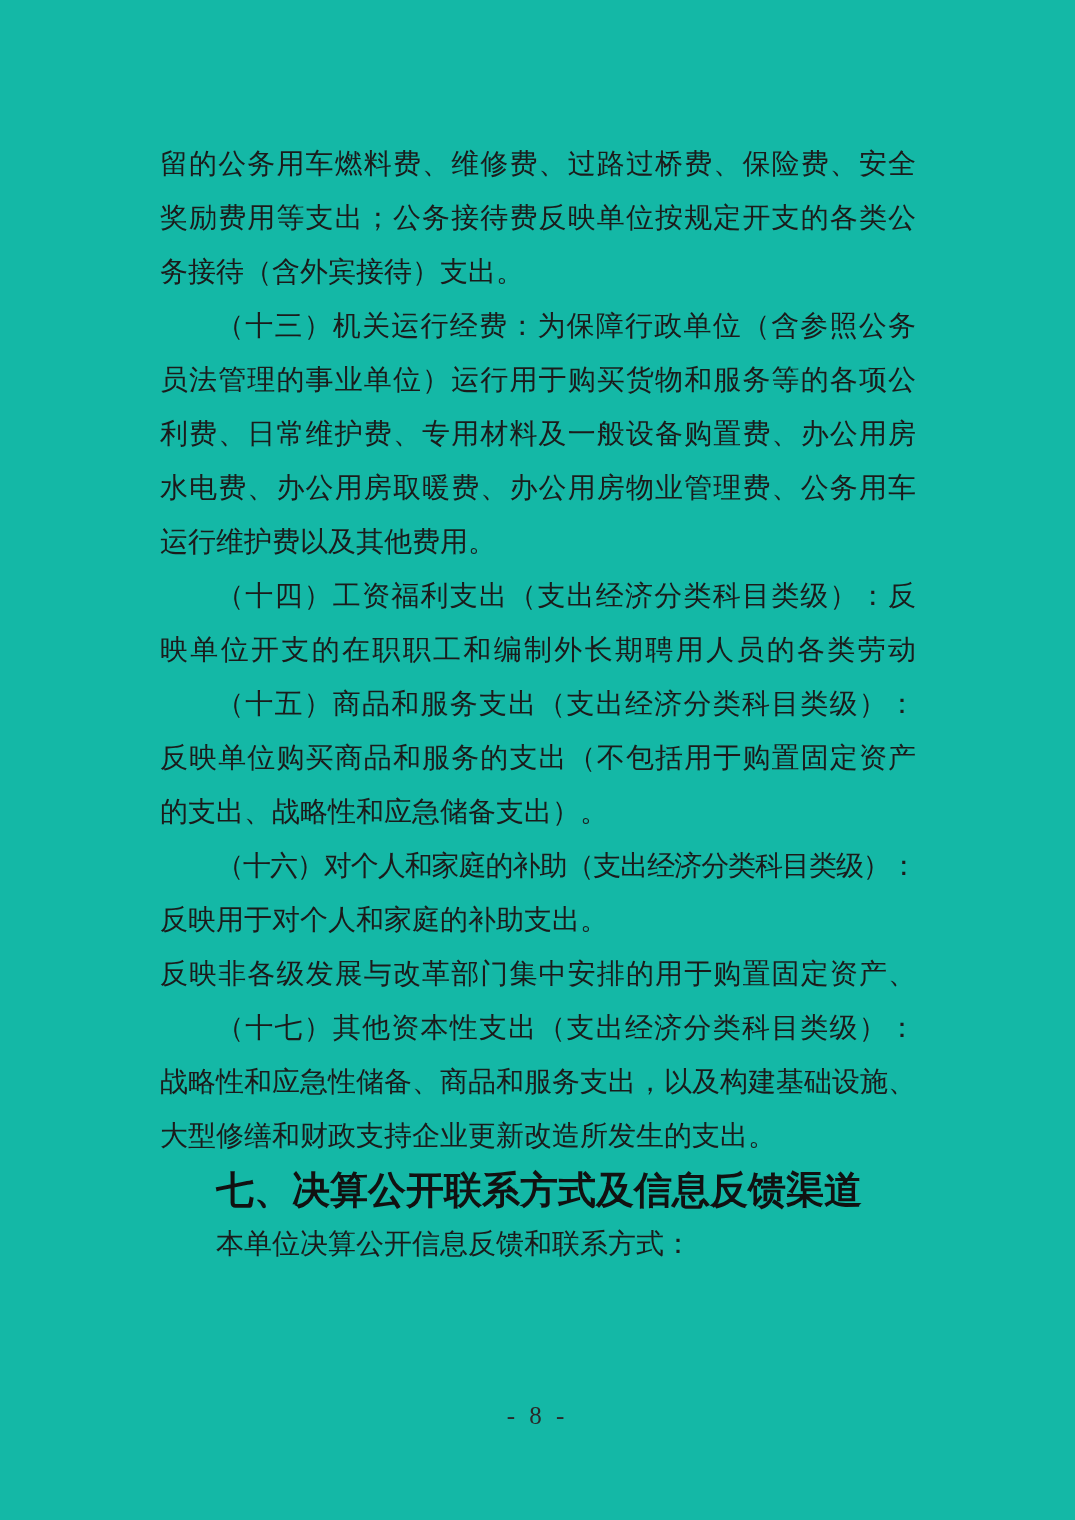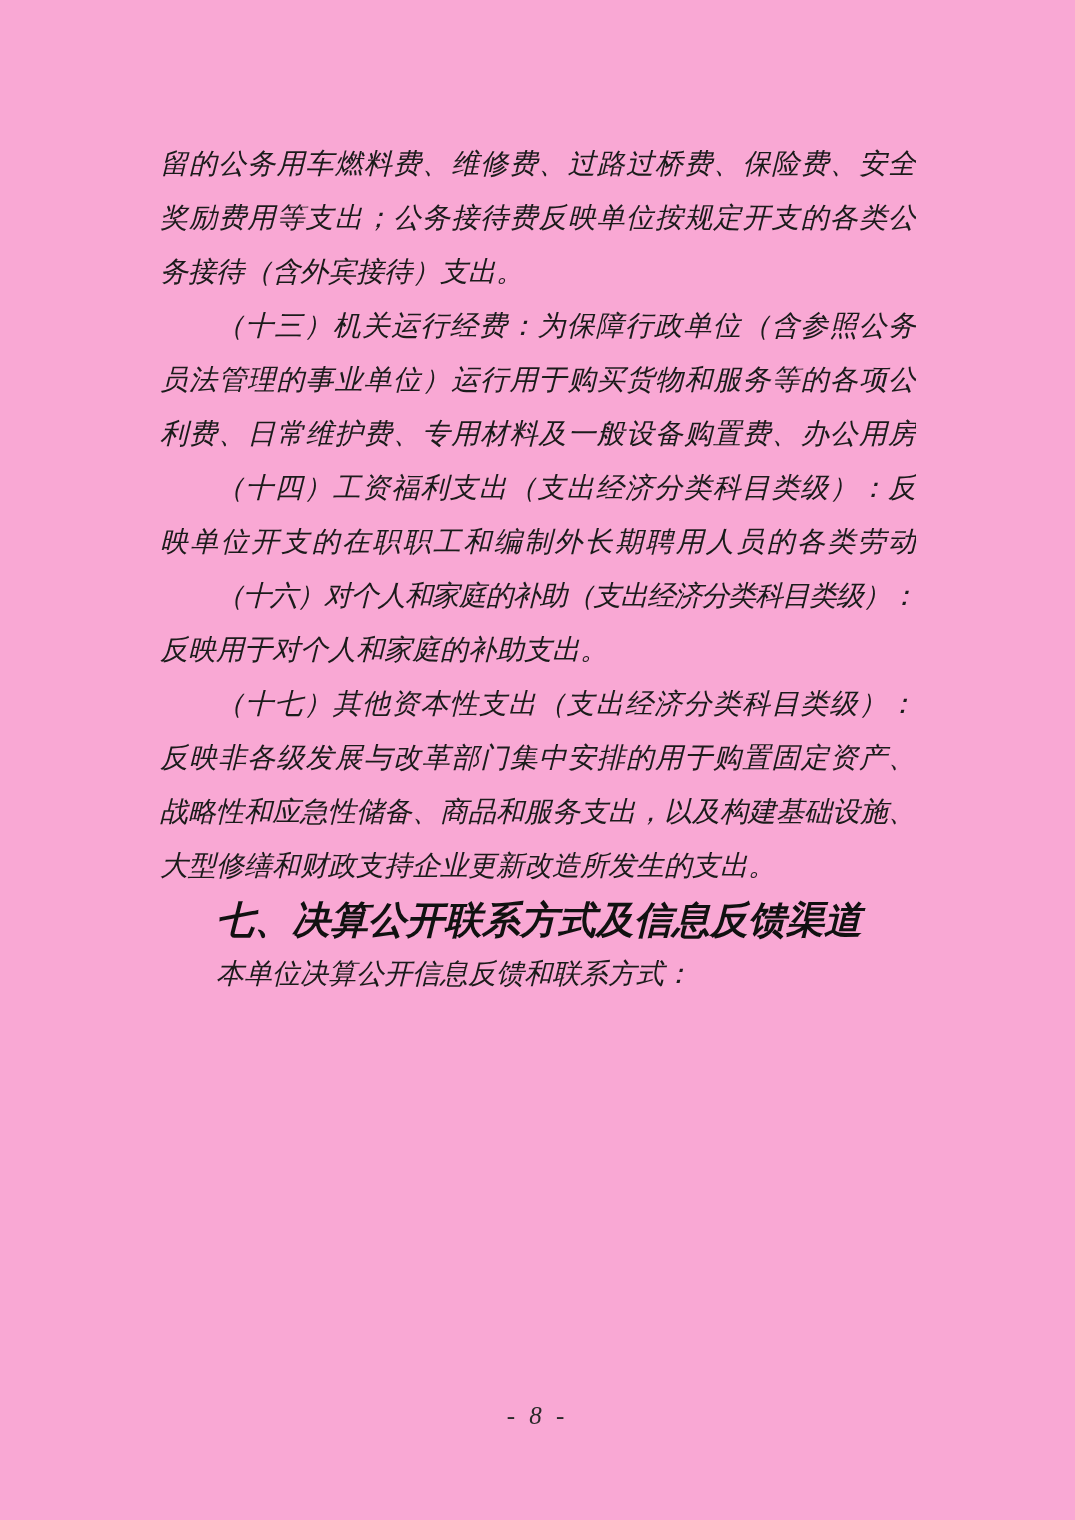--- a/index.html
+++ b/index.html
@@ -5,25 +5,24 @@
   html, body {
     margin: 0;
     padding: 0;
     background: #e8e8e8;
   }
   .page {
     position: relative;
     width: 1075px;
     height: 1520px;
     margin: 0 auto;
-    background: #f9a8d4;
+    background: #14b8a6;
     color: #1b1b1b;
     font-family: "Liberation Serif", "DejaVu Serif", serif;
     overflow: hidden;
-    font-style: italic;
   }
   .content {
     position: absolute;
     left: 160px;
     top: 137px;
     width: 756px;
   }
   .para { margin: 0; padding: 0; }
   .line {
     height: 54px;
@@ -66,32 +65,39 @@
   <div class="content">
       <div class="para body">
         <div class="line">留的公务用车燃料费、维修费、过路过桥费、保险费、安全</div>
         <div class="line">奖励费用等支出；公务接待费反映单位按规定开支的各类公</div>
         <div class="line last">务接待（含外宾接待）支出。</div>
       </div>
       <div class="para body">
         <div class="line indent">（十三）机关运行经费：为保障行政单位（含参照公务</div>
         <div class="line">员法管理的事业单位）运行用于购买货物和服务等的各项公</div>
         <div class="line">利费、日常维护费、专用材料及一般设备购置费、办公用房</div>
+        <div class="line">水电费、办公用房取暖费、办公用房物业管理费、公务用车</div>
+        <div class="line last">运行维护费以及其他费用。</div>
       </div>
       <div class="para body">
         <div class="line indent">（十四）工资福利支出（支出经济分类科目类级）：反</div>
         <div class="line">映单位开支的在职职工和编制外长期聘用人员的各类劳动</div>
       </div>
       <div class="para body">
+        <div class="line indent">（十五）商品和服务支出（支出经济分类科目类级）：</div>
+        <div class="line">反映单位购买商品和服务的支出（不包括用于购置固定资产</div>
+        <div class="line last">的支出、战略性和应急储备支出）。</div>
+      </div>
+      <div class="para body">
         <div class="line indent tight">（十六）对个人和家庭的补助（支出经济分类科目类级）：</div>
         <div class="line last">反映用于对个人和家庭的补助支出。</div>
       </div>
       <div class="para body">
+        <div class="line">反映非各级发展与改革部门集中安排的用于购置固定资产、</div>
         <div class="line indent">（十七）其他资本性支出（支出经济分类科目类级）：</div>
-        <div class="line">反映非各级发展与改革部门集中安排的用于购置固定资产、</div>
         <div class="line">战略性和应急性储备、商品和服务支出，以及构建基础设施、</div>
         <div class="line last">大型修缮和财政支持企业更新改造所发生的支出。</div>
       </div>
       <div class="para heading">
         <div class="line indent last">七、决算公开联系方式及信息反馈渠道</div>
       </div>
       <div class="para body">
         <div class="line indent last">本单位决算公开信息反馈和联系方式：</div>
       </div>
     </div>

